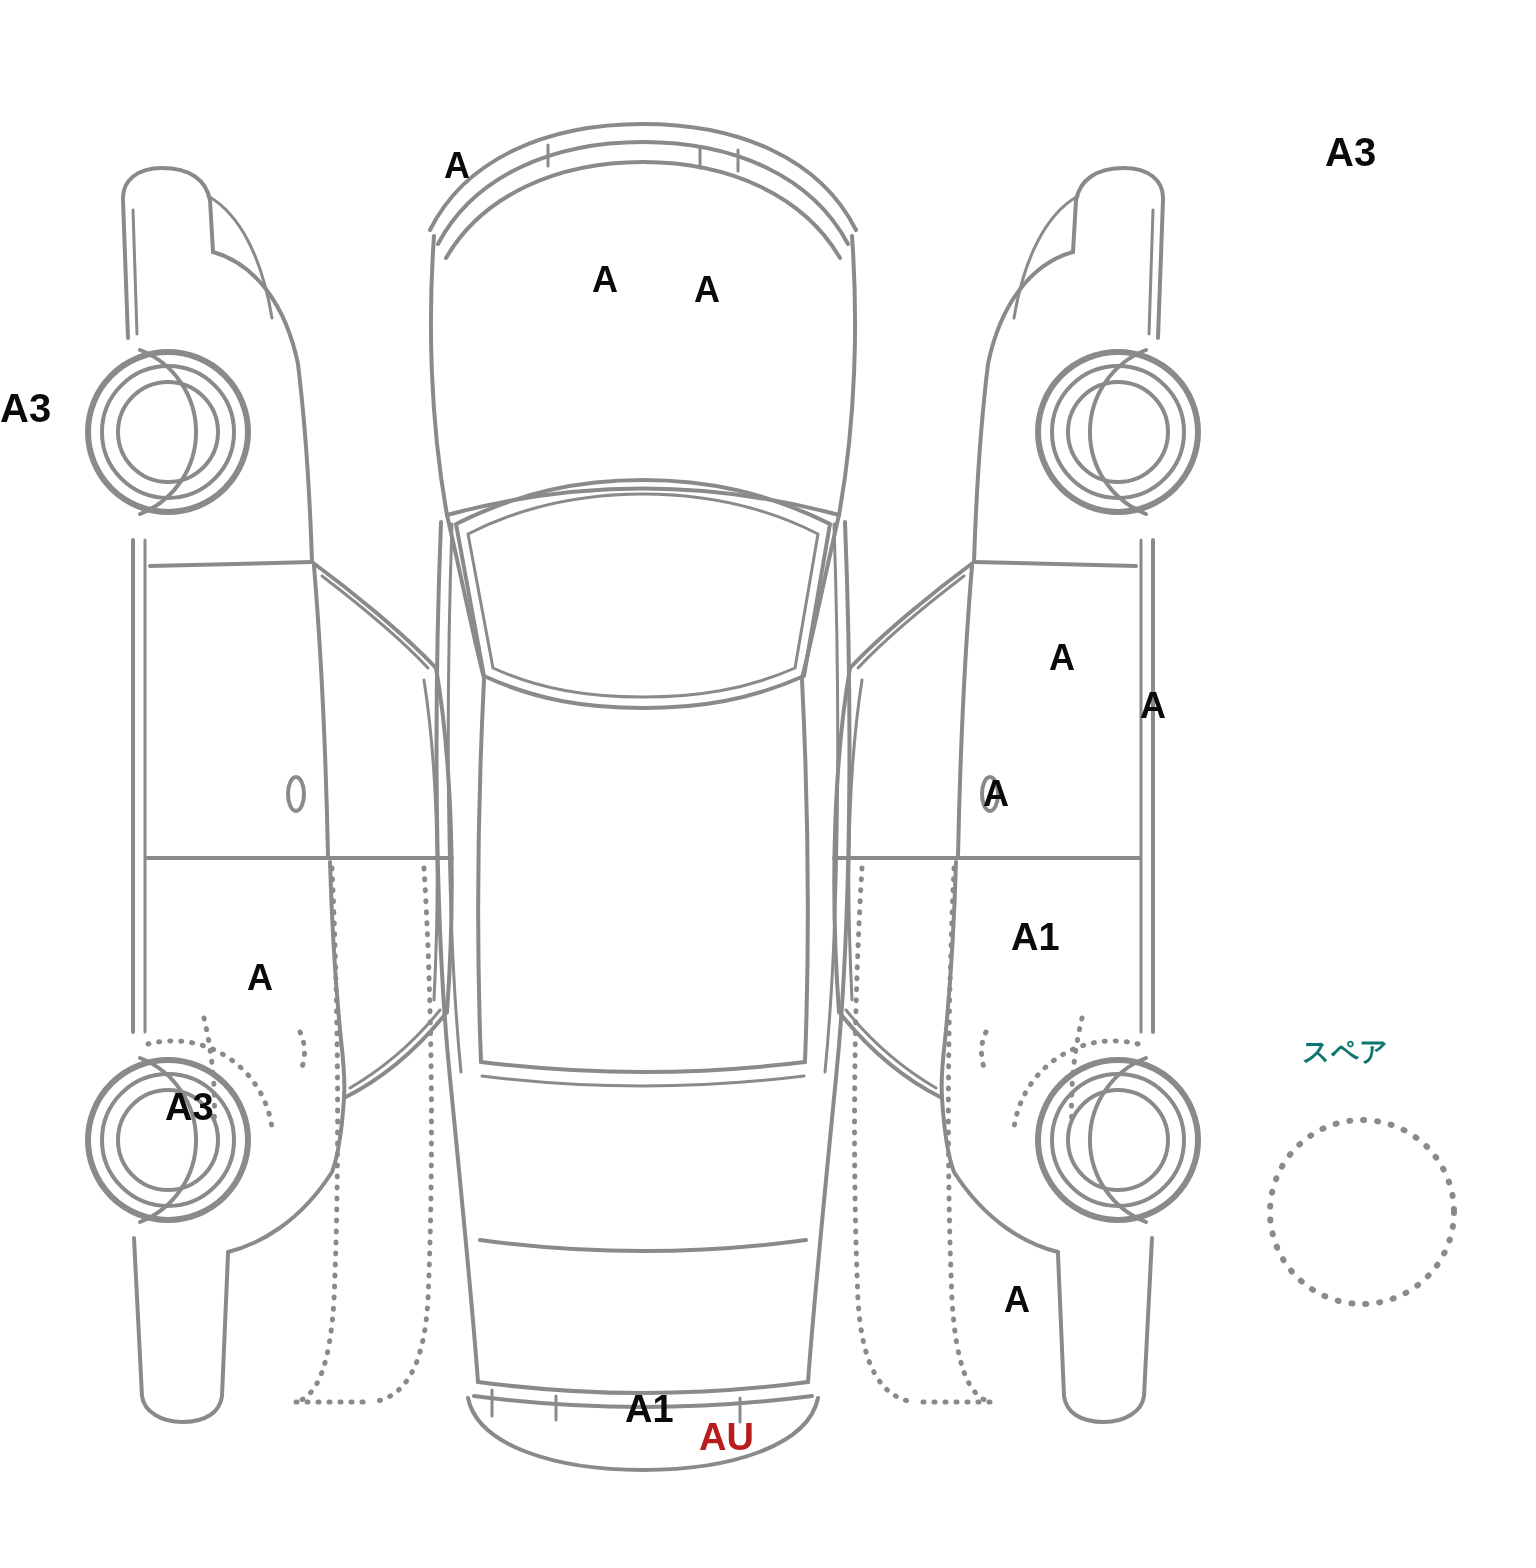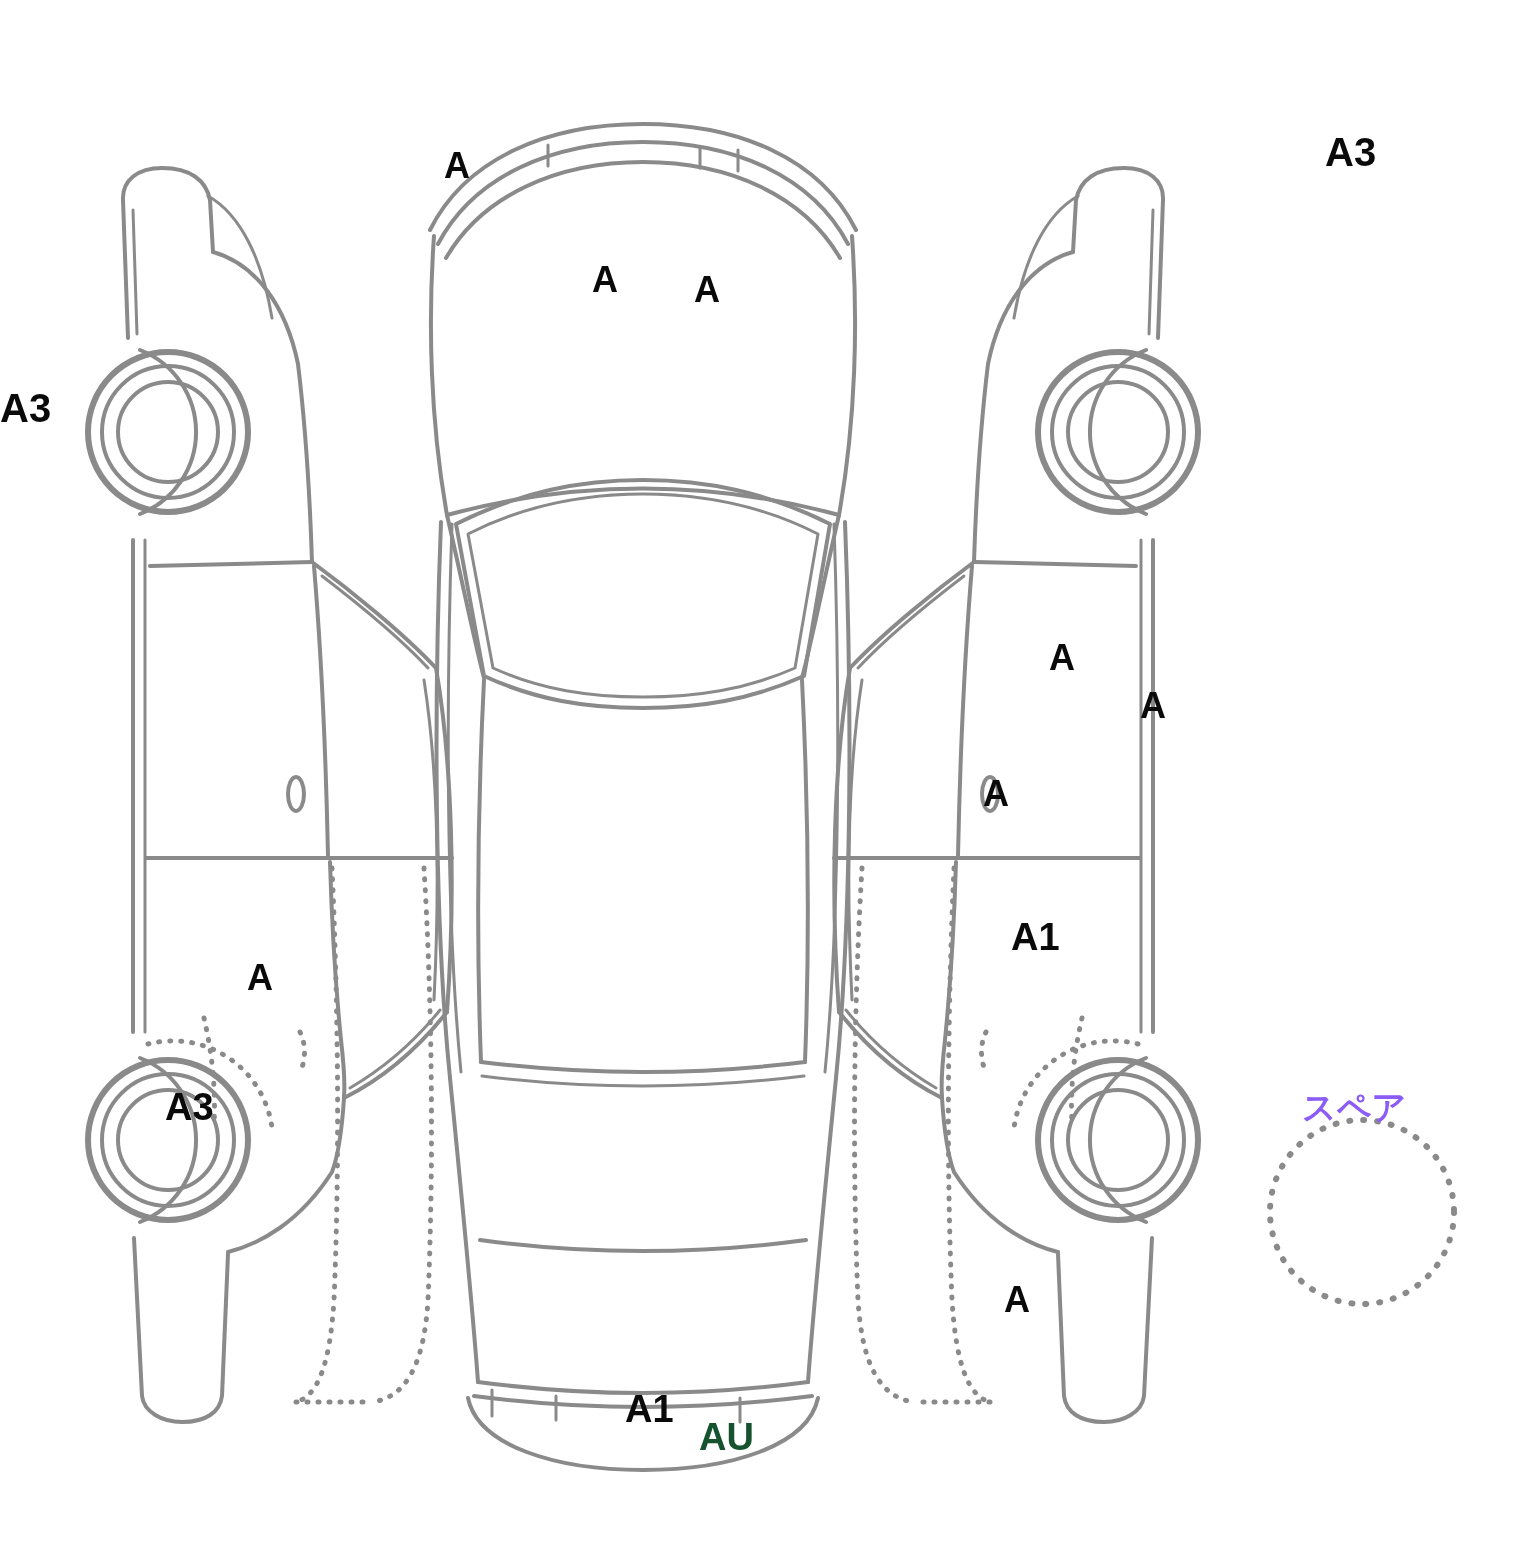--- a/index.html
+++ b/index.html
@@ -154,17 +154,17 @@
       <div class="mark" style="left: 694px; top: 272px; font-size: 36px; color: rgb(10, 10, 10);">A</div>
       <div class="mark" style="left: 0px; top: 388px; font-size: 40px; color: rgb(10, 10, 10);">A3</div>
       <div class="mark" style="left: 1049px; top: 640px; font-size: 36px; color: rgb(10, 10, 10);">A</div>
       <div class="mark" style="left: 1140px; top: 688px; font-size: 36px; color: rgb(10, 10, 10);">A</div>
       <div class="mark" style="left: 983px; top: 776px; font-size: 36px; color: rgb(10, 10, 10);">A</div>
       <div class="mark" style="left: 1011px; top: 918px; font-size: 38px; color: rgb(10, 10, 10);">A1</div>
       <div class="mark" style="left: 247px; top: 960px; font-size: 36px; color: rgb(10, 10, 10);">A</div>
       <div class="mark" style="left: 165px; top: 1088px; font-size: 38px; color: rgb(10, 10, 10);">A3</div>
       <div class="mark" style="left: 1004px; top: 1282px; font-size: 36px; color: rgb(10, 10, 10);">A</div>
       <div class="mark" style="left: 625px; top: 1390px; font-size: 38px; color: rgb(10, 10, 10);">A1</div>
-      <div class="mark" style="left: 699px; top: 1418px; font-size: 38px; color: #14532d;">AU</div>
-      <div class="mark" style="left: 1302px; top: 1090px; font-size: 34px; color: #8b5cf6;">スペア</div>
+      <div class="mark" style="left: 699px; top: 1418px; font-size: 38px; color: #b91c1c;">AU</div>
+      <div class="mark" style="left: 1302px; top: 1038px; font-size: 28px; color: #0f766e;">スペア</div>
     </div>
 
 </div>
 
 </body></html>

